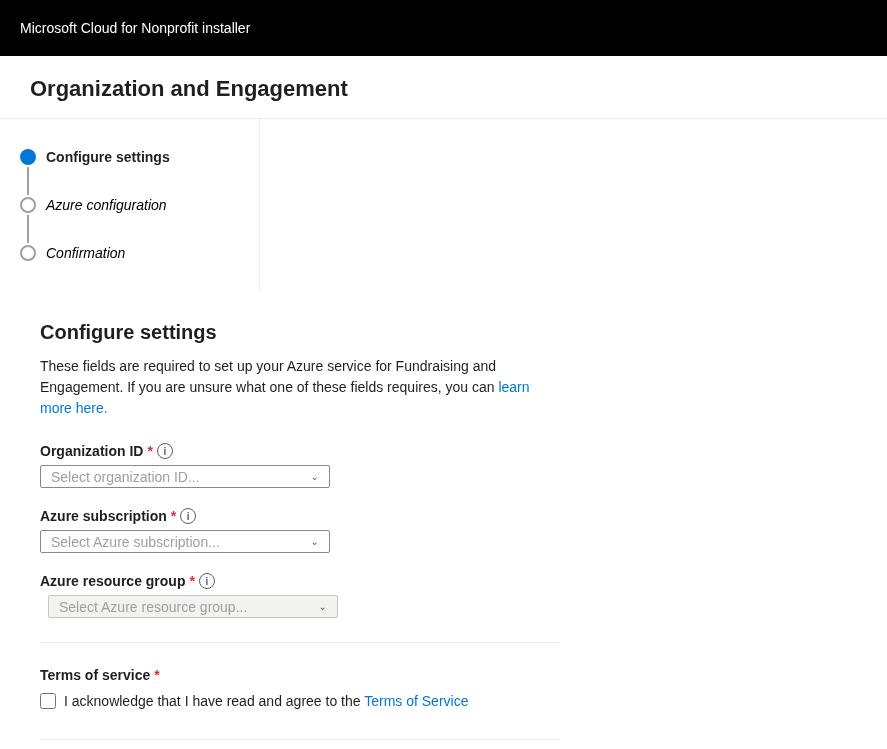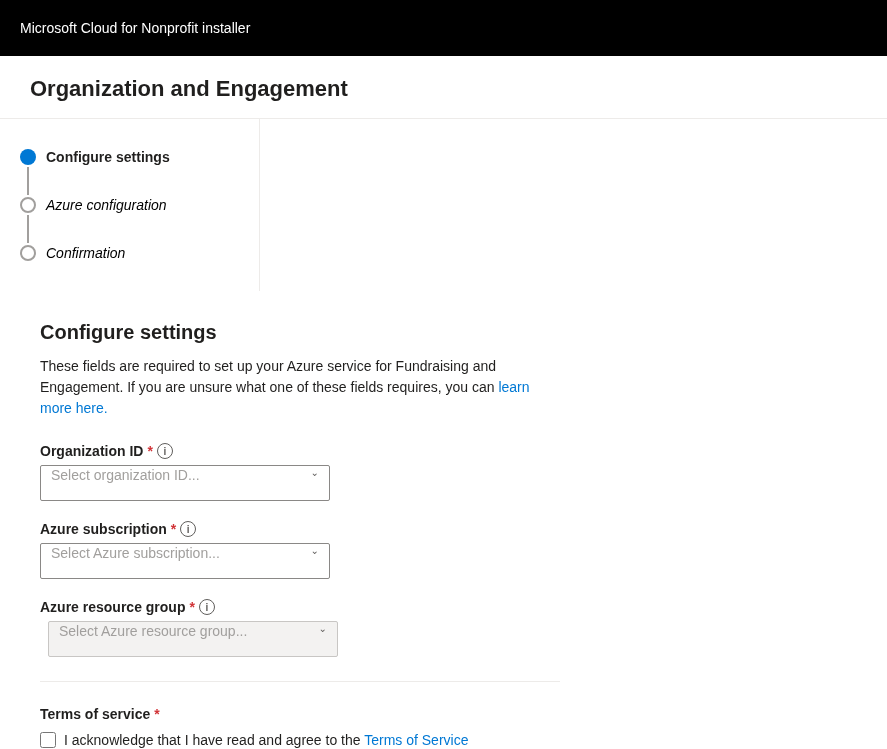--- a/index.html
+++ b/index.html
@@ -151,28 +151,28 @@
       border: 1.5px solid #605e5c;
       color: #605e5c;
       font-size: 10px;
       font-weight: 700;
       cursor: default;
       font-style: normal;
     }
 
     .dropdown {
       width: 290px;
-      height: 36px;
+      height: 23px;
       border: 1px solid #8a8886;
       border-radius: 2px;
       background: #fff;
       display: flex;
-      align-items: flex-start;
+      align-items: center;
       justify-content: space-between;
-      padding: 1px 10px;
+      padding: 8px 10px;
       cursor: pointer;
       color: #a19f9d;
       font-size: 14px;
     }
 
     .dropdown.disabled {
       background: #f3f2f1;
       color: #a19f9d;
       cursor: not-allowed;
       border-color: #c8c6c4;

